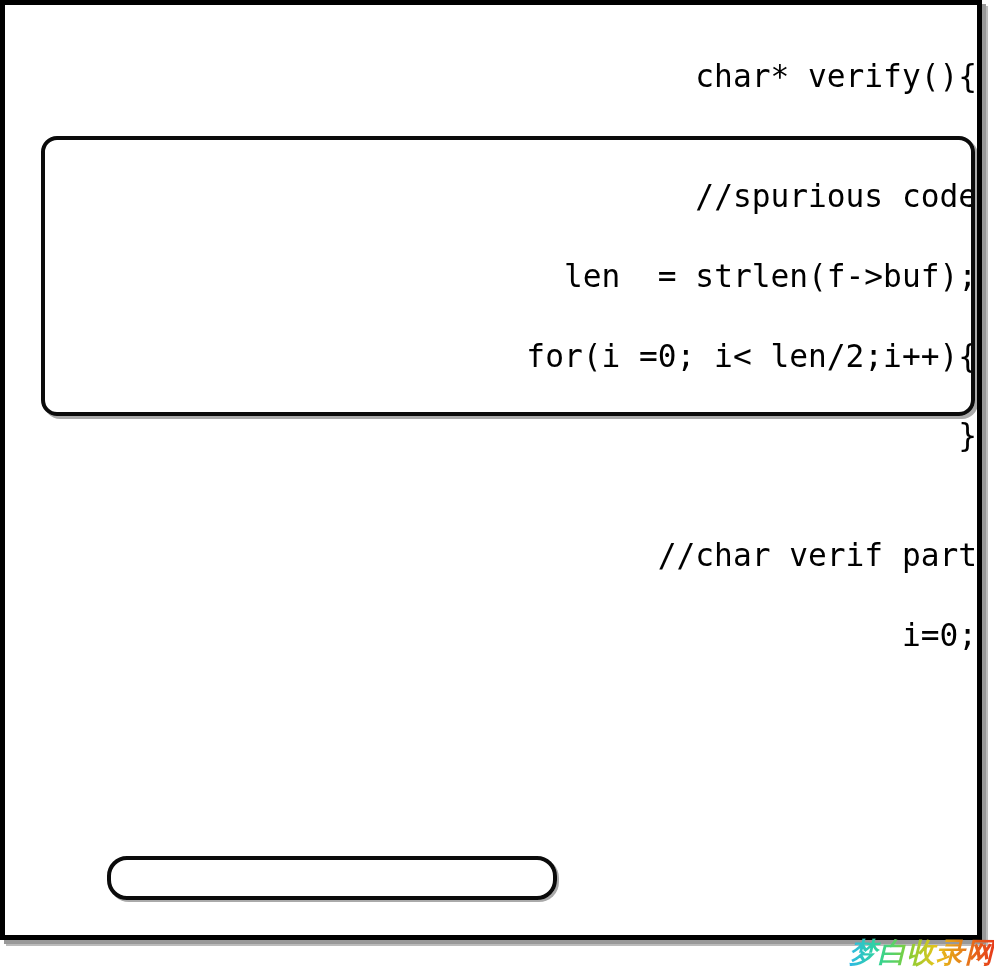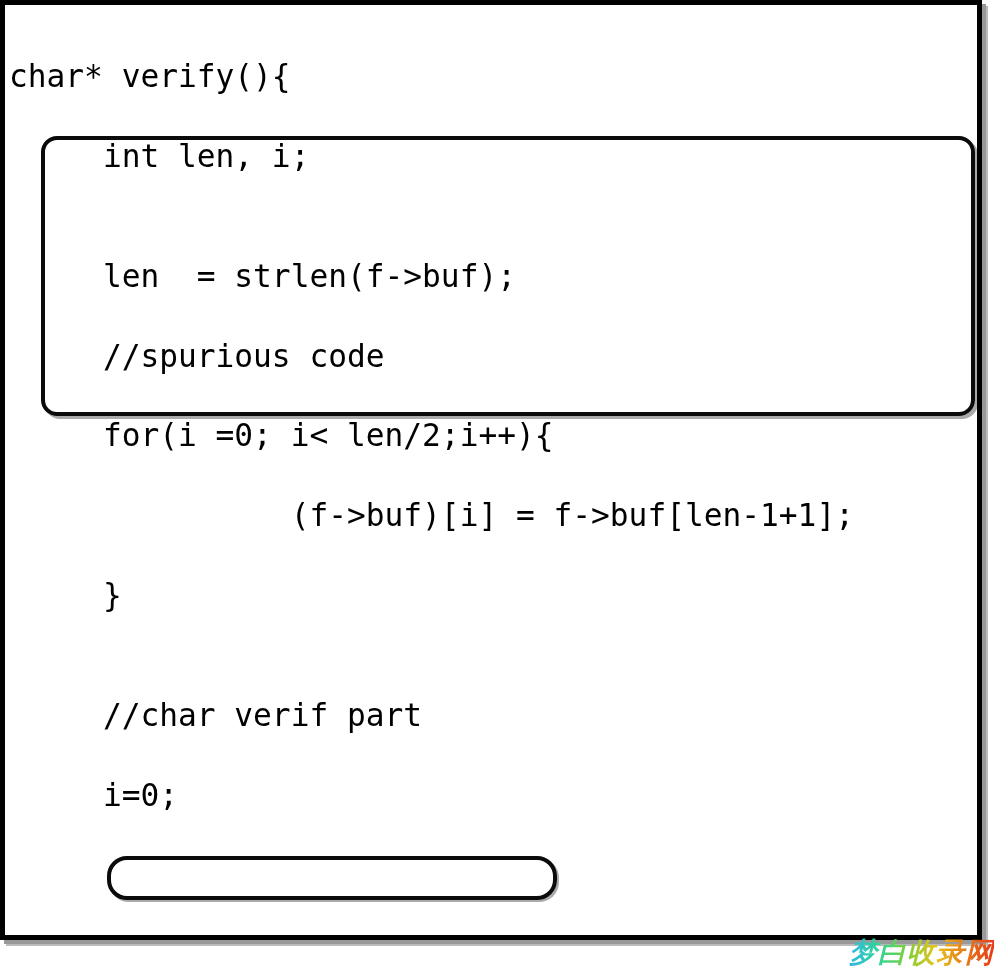--- a/index.html
+++ b/index.html
@@ -15,20 +15,21 @@
     position: absolute;
     top: 0;
     left: 0;
     width: 982px;
     height: 940px;
     background: #ffffff;
     border: 5px solid #000;
     box-shadow: 4px 4px 0 #999, 6px 6px 0 #bbb;
     padding: 12px 0 12px 0;
     overflow: hidden;
+    text-align: right;
   }
   .code {
     font-size: 31.2px;
     line-height: 1.28;
     color: #000;
     white-space: pre;
     position: relative;
     padding-left: 4px;
   }
   .line { display: block; }
@@ -72,26 +73,24 @@
     color: transparent;
     pointer-events: none;
   }
 </style>
 </head>
 <body>
 
 <div class="outer-frame">
   <div class="code">
 <span class="line">char* verify(){</span>
-<span class="line">     int len, i;</span>
 <span class="line"></span>
+<span class="line">     //spurious code</span>
 <span class="line">     len  = strlen(f-&gt;buf);</span>
-<span class="line">     //spurious code</span>
 <span class="line">     for(i =0; i&lt; len/2;i++){</span>
-<span class="line">               (f-&gt;buf)[i] = f-&gt;buf[len-1+1];</span>
 <span class="line">     }</span>
 <span class="line"></span>
 <span class="line">     //char verif part</span>
 <span class="line">     i=0;</span>
 
 
 <span class="line"></span>
 
 
 

